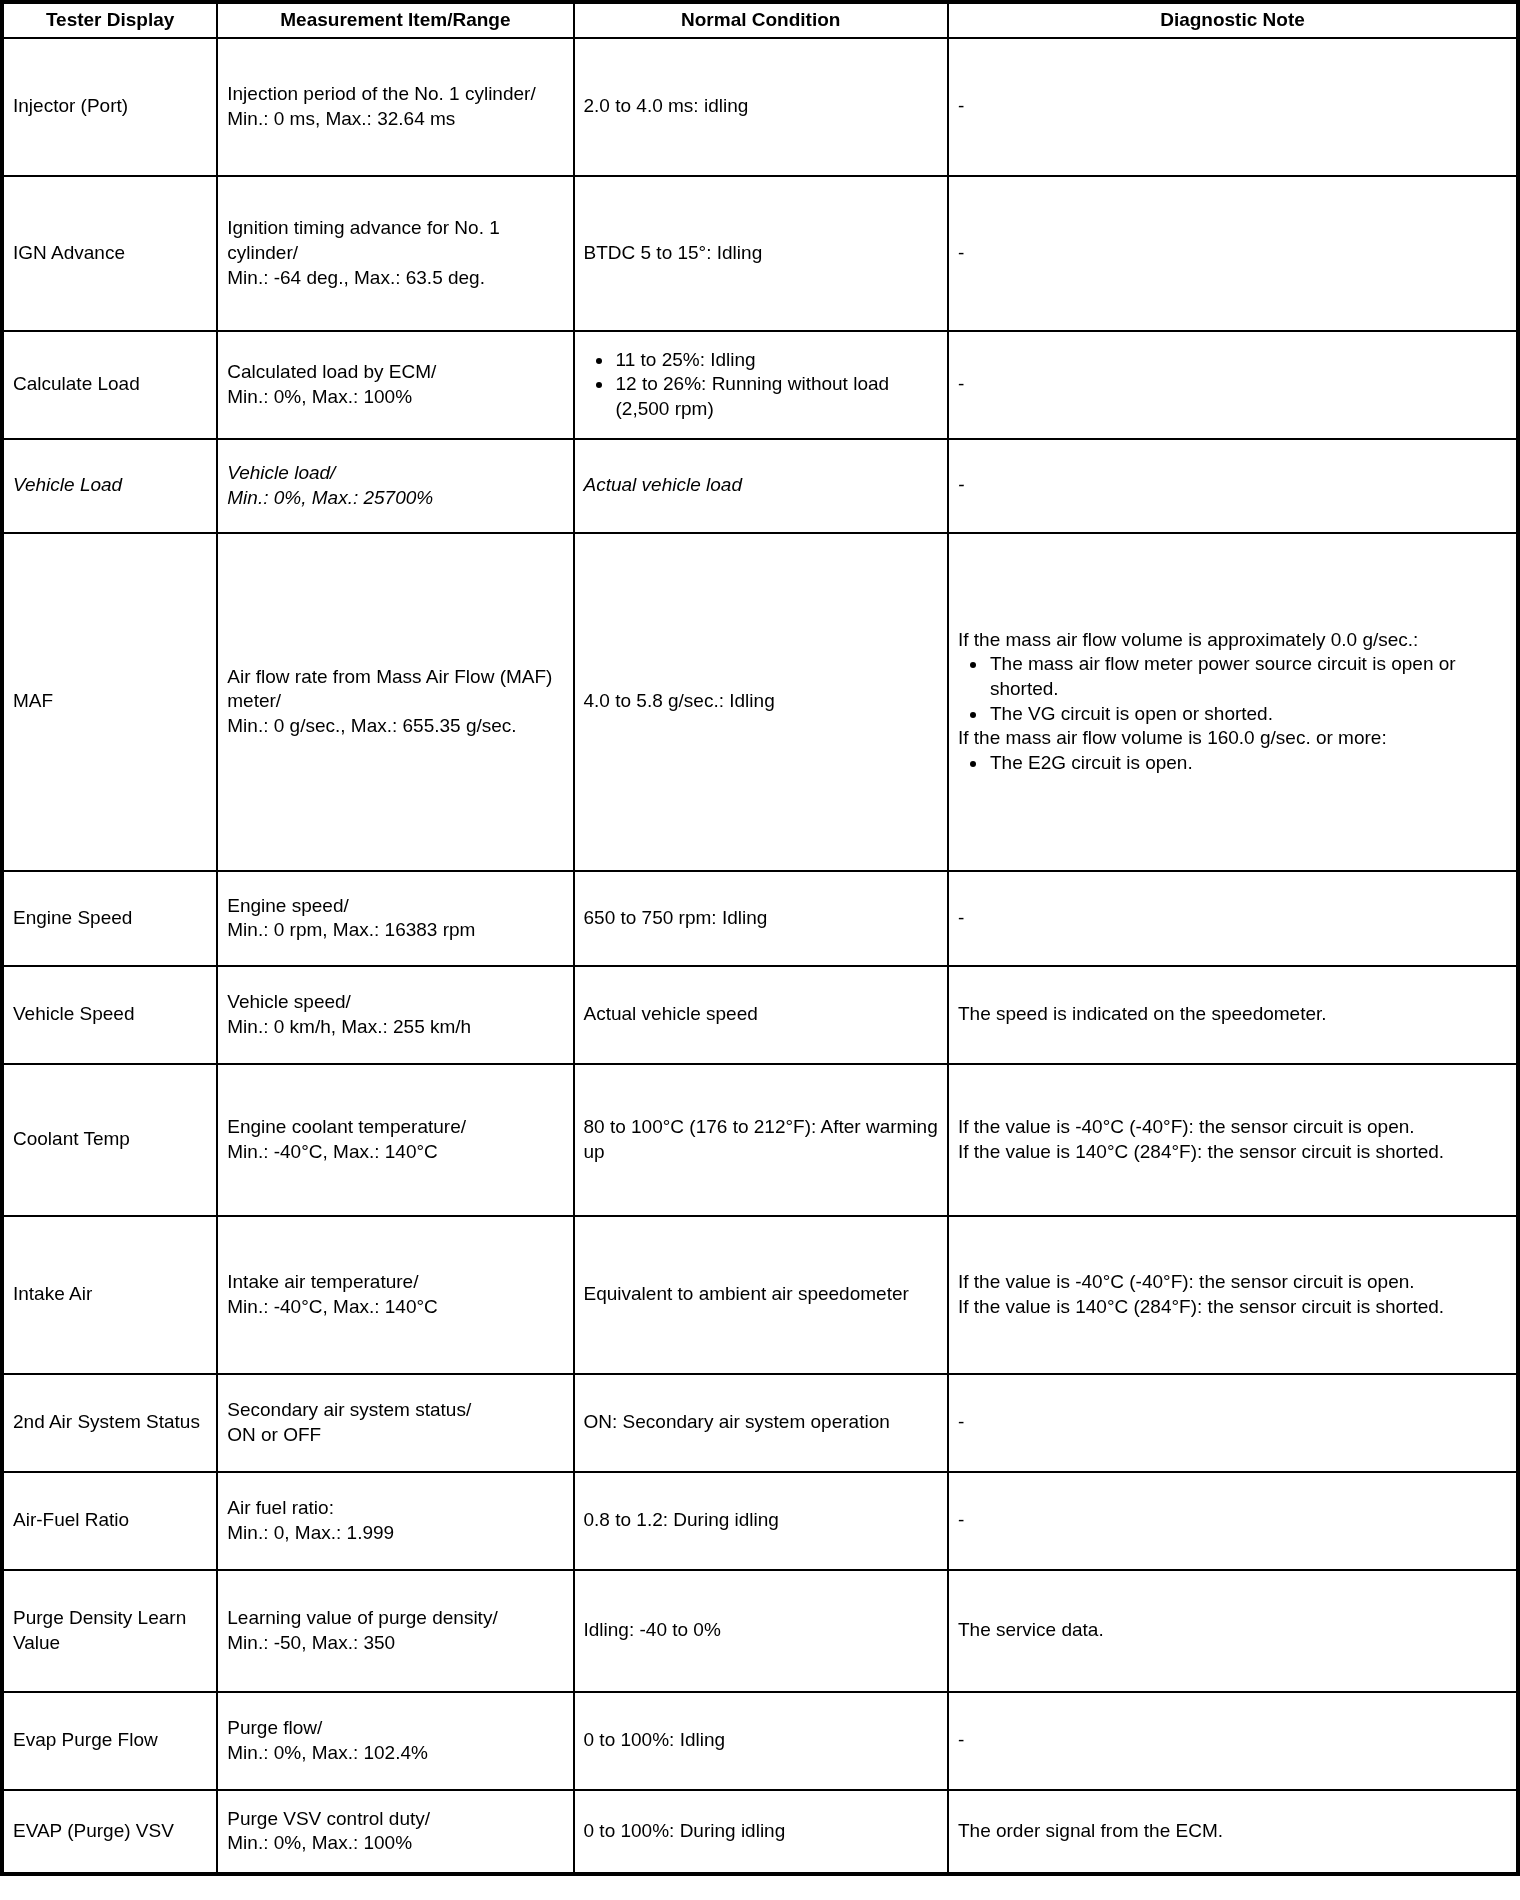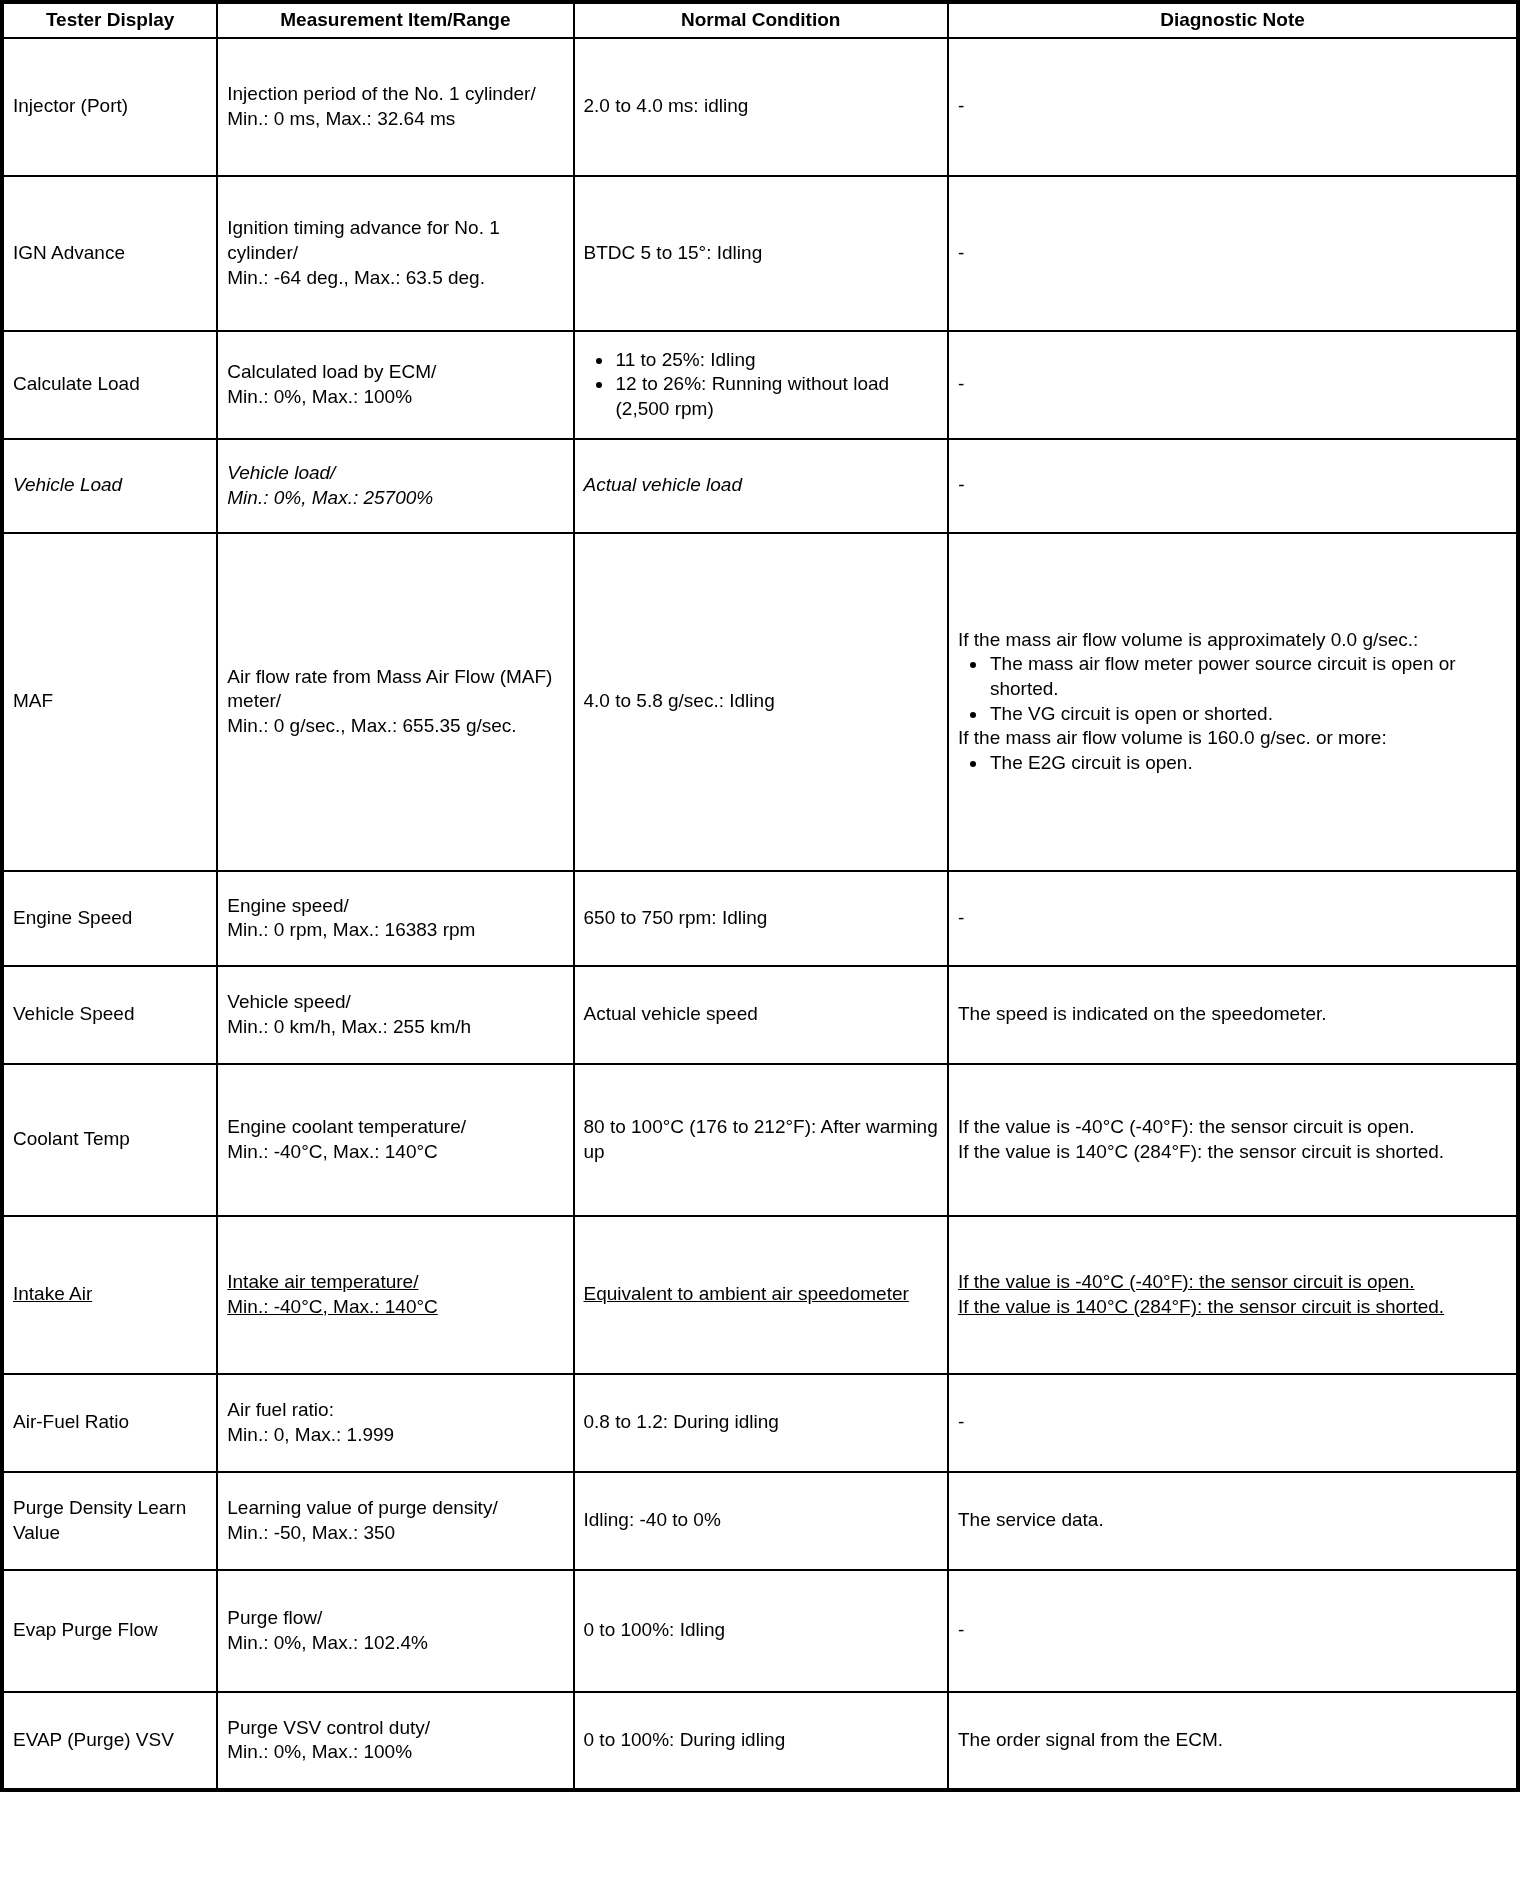--- a/index.html
+++ b/index.html
@@ -54,21 +54,21 @@
   }
   
   tbody tr:nth-child(1)  { height: 138px; }
   tbody tr:nth-child(2)  { height: 155px; }
   tbody tr:nth-child(3)  { height: 108px; }
   tbody tr:nth-child(4)  { height: 94px; font-style: italic;  }
   tbody tr:nth-child(5)  { height: 338px; }
   tbody tr:nth-child(6)  { height: 95px;  }
   tbody tr:nth-child(7)  { height: 98px; margin-top: 41px;  }
   tbody tr:nth-child(8)  { height: 152px; }
-  tbody tr:nth-child(9)  { height: 158px; text-decoration: underline; }
+  tbody tr:nth-child(9)  { height: 158px; }
   tbody tr:nth-child(10) { height: 98px;  }
   tbody tr:nth-child(11) { height: 98px;  }
   tbody tr:nth-child(12) { height: 122px; }
   tbody tr:nth-child(13) { height: 98px;  }
   tbody tr:nth-child(14) { height: 84px;  }
   col.c1 { width: 14.2%; }
   col.c2 { width: 23.5%; }
   col.c3 { width: 24.7%; }
   col.c4 { width: 37.6%; }
 </style>
@@ -236,20 +236,35 @@
           <td>
             <p>Equivalent to ambient air speedometer</p>
           </td>
           <td>
             <p>If the value is -40°C (-40°F): the sensor circuit is open.</p>
             <p>If the value is 140°C (284°F): the sensor circuit is shorted.</p>
           </td>
         </tr>
         <tr>
           <td>
+            <p>2nd Air System Status</p>
+          </td>
+          <td>
+            <p>Secondary air system status/</p>
+            <p>ON or OFF</p>
+          </td>
+          <td>
+            <p>ON: Secondary air system operation</p>
+          </td>
+          <td>
+            <p>-</p>
+          </td>
+        </tr>
+        <tr>
+          <td>
             <p>Air-Fuel Ratio</p>
           </td>
           <td>
             <p>Air fuel ratio:</p>
             <p>Min.: 0, Max.: 1.999</p>
           </td>
           <td>
             <p>0.8 to 1.2: During idling</p>
           </td>
           <td>

